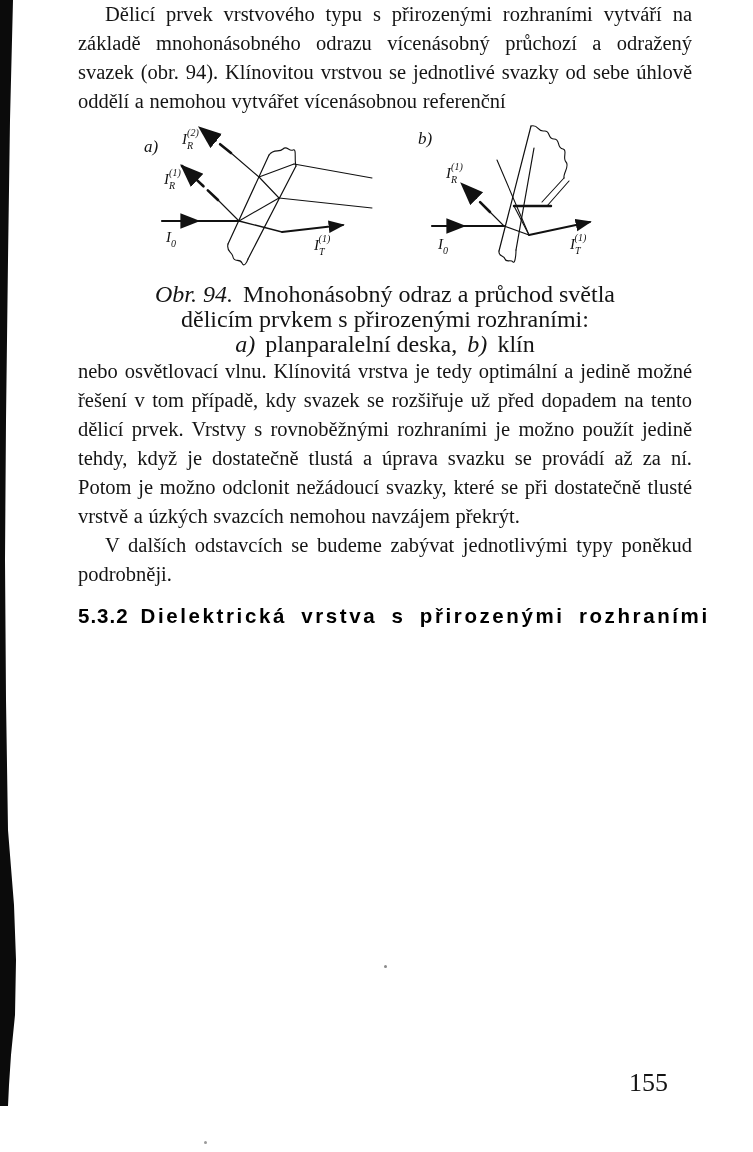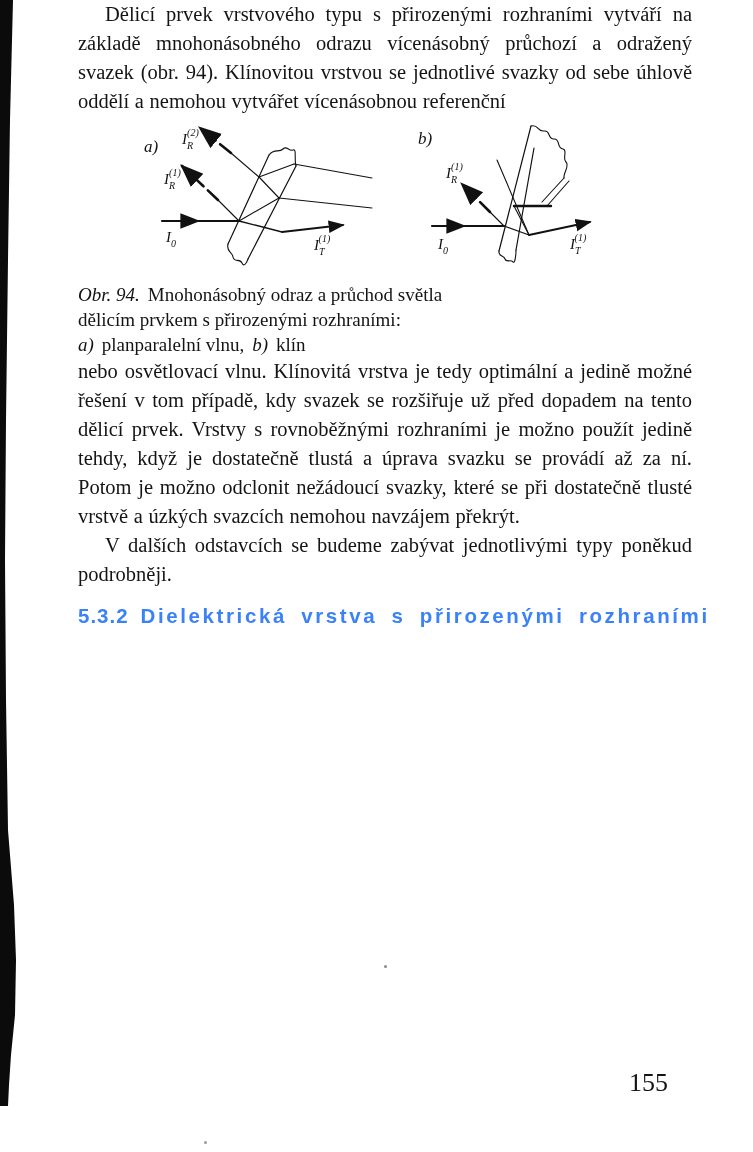--- a/index.html
+++ b/index.html
@@ -19,32 +19,33 @@
     line-height:29px;
     text-align:justify;
     word-spacing:0.5px;
   }
   p.indent { text-indent:27px; }
   p.first { margin-top:84px; }
   .figure { position:relative; height:158px; margin-top:2px; }
   .fig-a { position:absolute; left:58px; top:4px; }
   .fig-b { position:absolute; left:336px; top:0; }
   .caption {
-    font-size:19px;
+    text-align:center;
+    font-size:24px;
     line-height:25px;
     margin-top:6px;
   }
   .caption .it { font-style:italic; }
   .cap-sep { margin-right:0.42em; }
   .after-caption { margin-top:26px; }
   h2.section {
     font-family:"Liberation Sans", sans-serif;
     font-weight:bold;
     font-size:20.5px;
-    color:#3b82f6;
+    color:#000000;
     margin:15px 0 29px 0;
     white-space:nowrap;
   }
   .sec-num { margin-right:12px; letter-spacing:1px; }
   .sec-title { letter-spacing:2.6px; word-spacing:6px; }
   .page-number {
     position:absolute;
     top:1068px; right:85px;
     font-size:26px;
   }
@@ -142,21 +143,21 @@
         <text class="panel-lbl" x="4" y="26">b)</text>
         <text class="fig-lbl" x="32" y="60"><tspan>I</tspan><tspan class="lbl-sub" dy="5">R</tspan><tspan class="lbl-sup" dx="-6" dy="-13">(1)</tspan></text>
         <text class="fig-lbl" x="24" y="131"><tspan>I</tspan><tspan class="lbl-sub" dy="5">0</tspan></text>
         <text class="fig-lbl" x="156" y="131"><tspan>I</tspan><tspan class="lbl-sub" dy="5">T</tspan><tspan class="lbl-sup" dx="-6" dy="-13">(1)</tspan></text>
       </svg>
     </div>
 
     <div class="caption">
       <div><span class="it cap-sep">Obr. 94.</span><span>Mnohonásobný odraz a průchod světla</span></div>
       <div>dělicím prvkem s přirozenými rozhraními:</div>
-      <div><span class="it cap-sep">a)</span><span class="cap-sep">planparalelní vlnu,</span><span class="it cap-sep">b)</span><span>klín</span></div>
+      <div><span class="it cap-sep">a)</span><span class="cap-sep">planparalelní deska,</span><span class="it cap-sep">b)</span><span>klín</span></div>
     </div>
 
     <p class="body-par after-caption">nebo osvětlovací vlnu. Klínovitá vrstva je tedy optimální a jedině možné řešení v tom případě, kdy svazek se rozšiřuje už před dopadem na tento dělicí prvek. Vrstvy s rovnoběžnými rozhraními je možno použít jedině tehdy, když je dostatečně tlustá a úprava svazku se provádí až za ní. Potom je možno odclonit nežádoucí svazky, které se při dostatečně tlusté vrstvě a úzkých svazcích nemohou navzájem překrýt.</p>
     <p class="body-par indent">V dalších odstavcích se budeme zabývat jednotlivými typy poněkud podrobněji.</p>
 
     <h2 class="section">
       <span class="sec-num">5.3.2</span><span class="sec-title">Dielektrická vrstva s přirozenými rozhraními</span>
     </h2>
 
 

